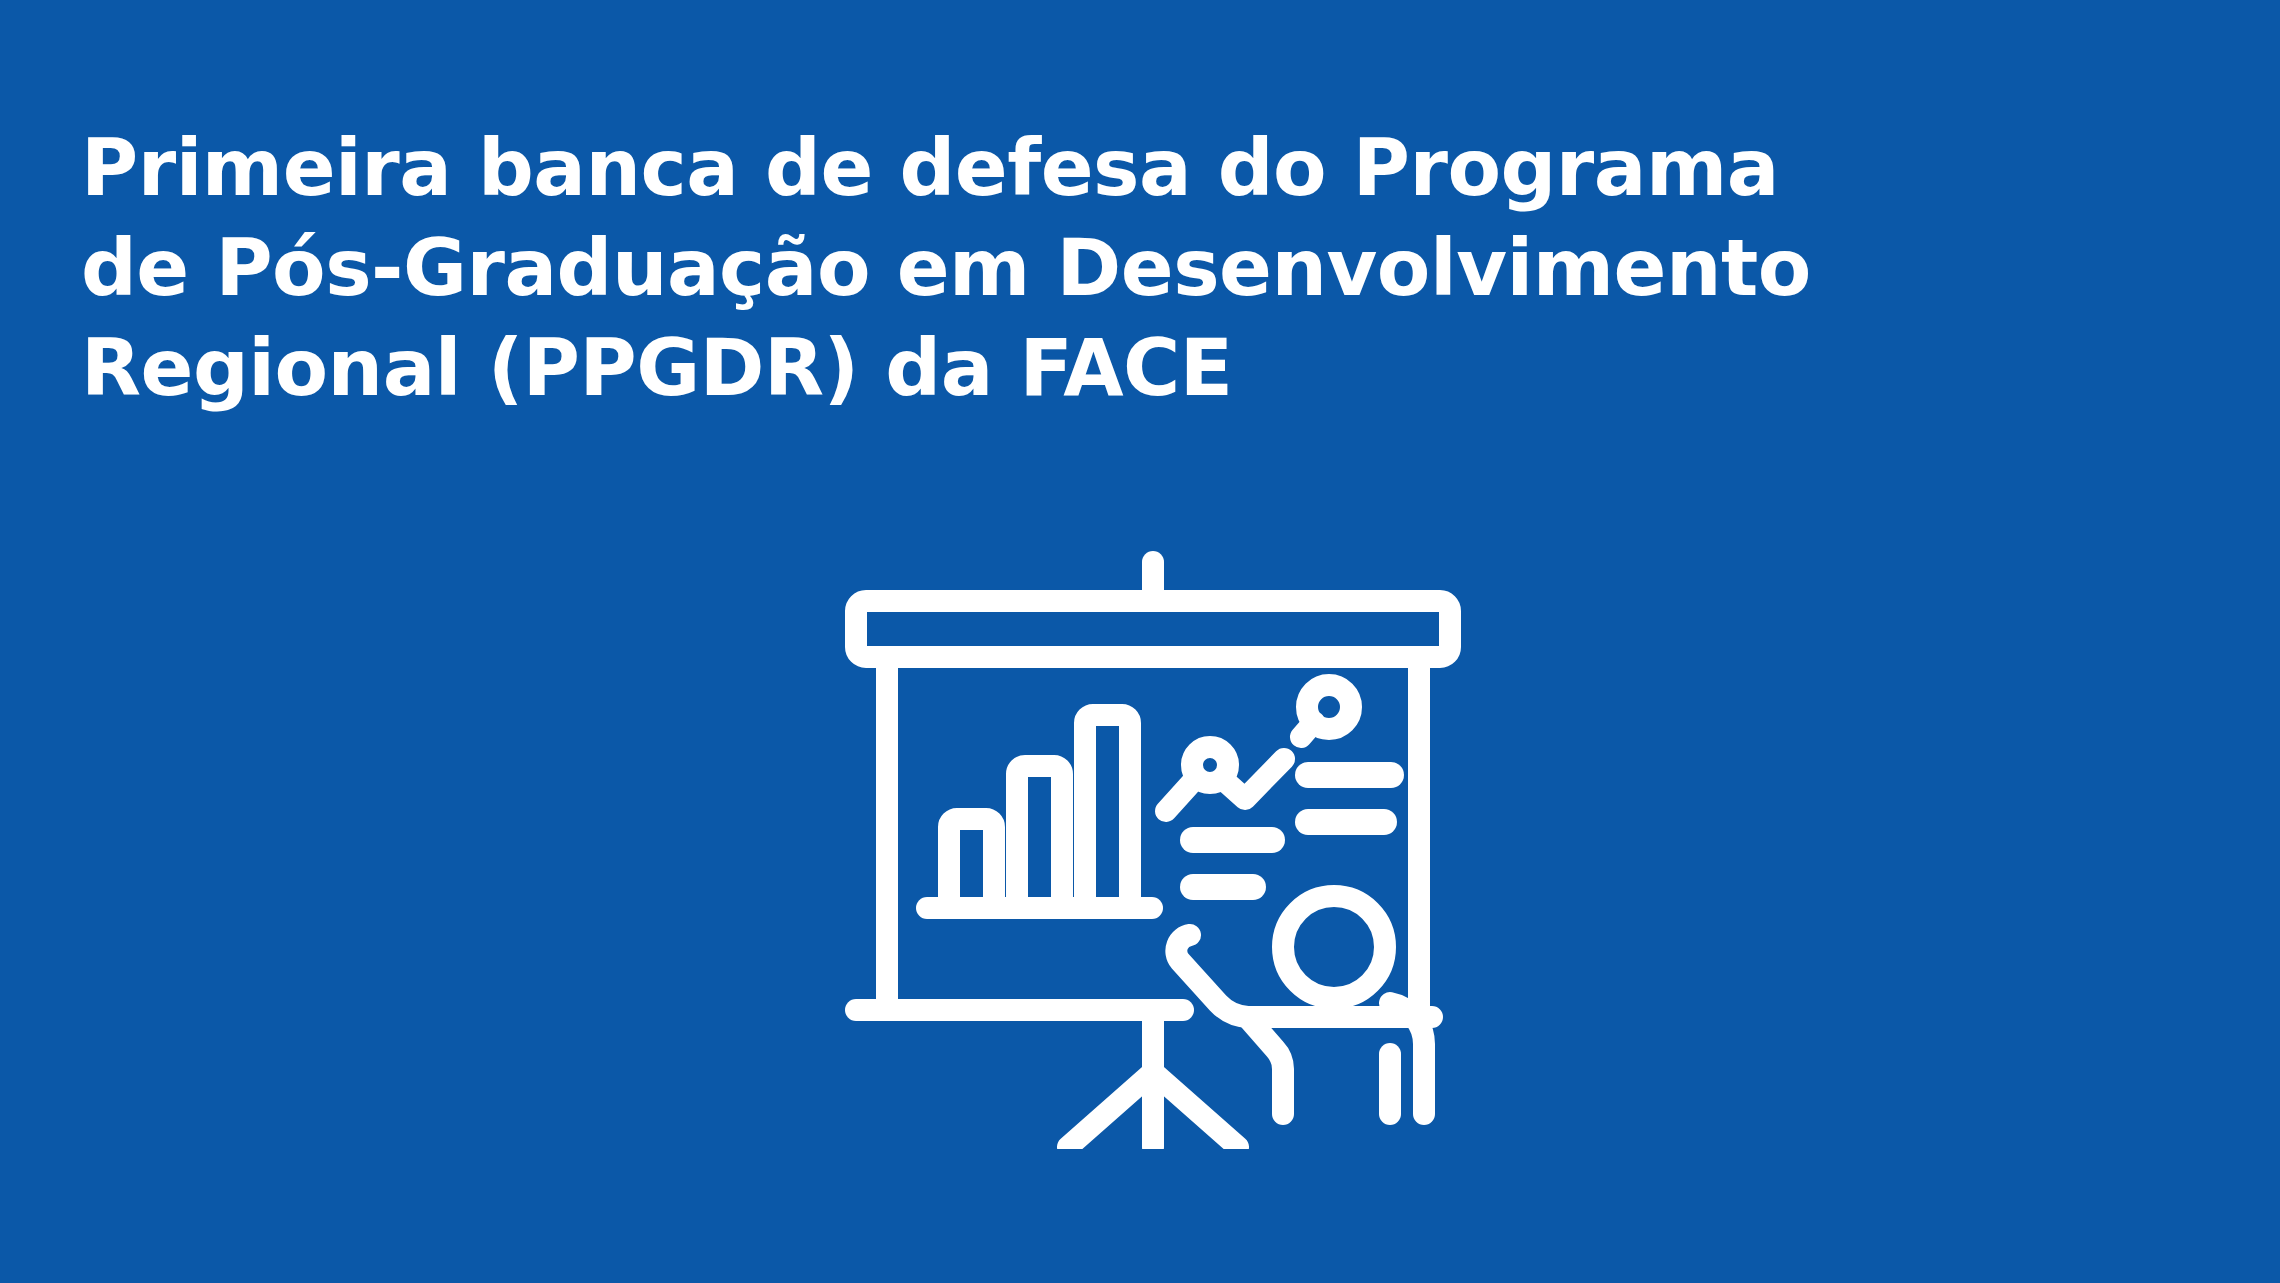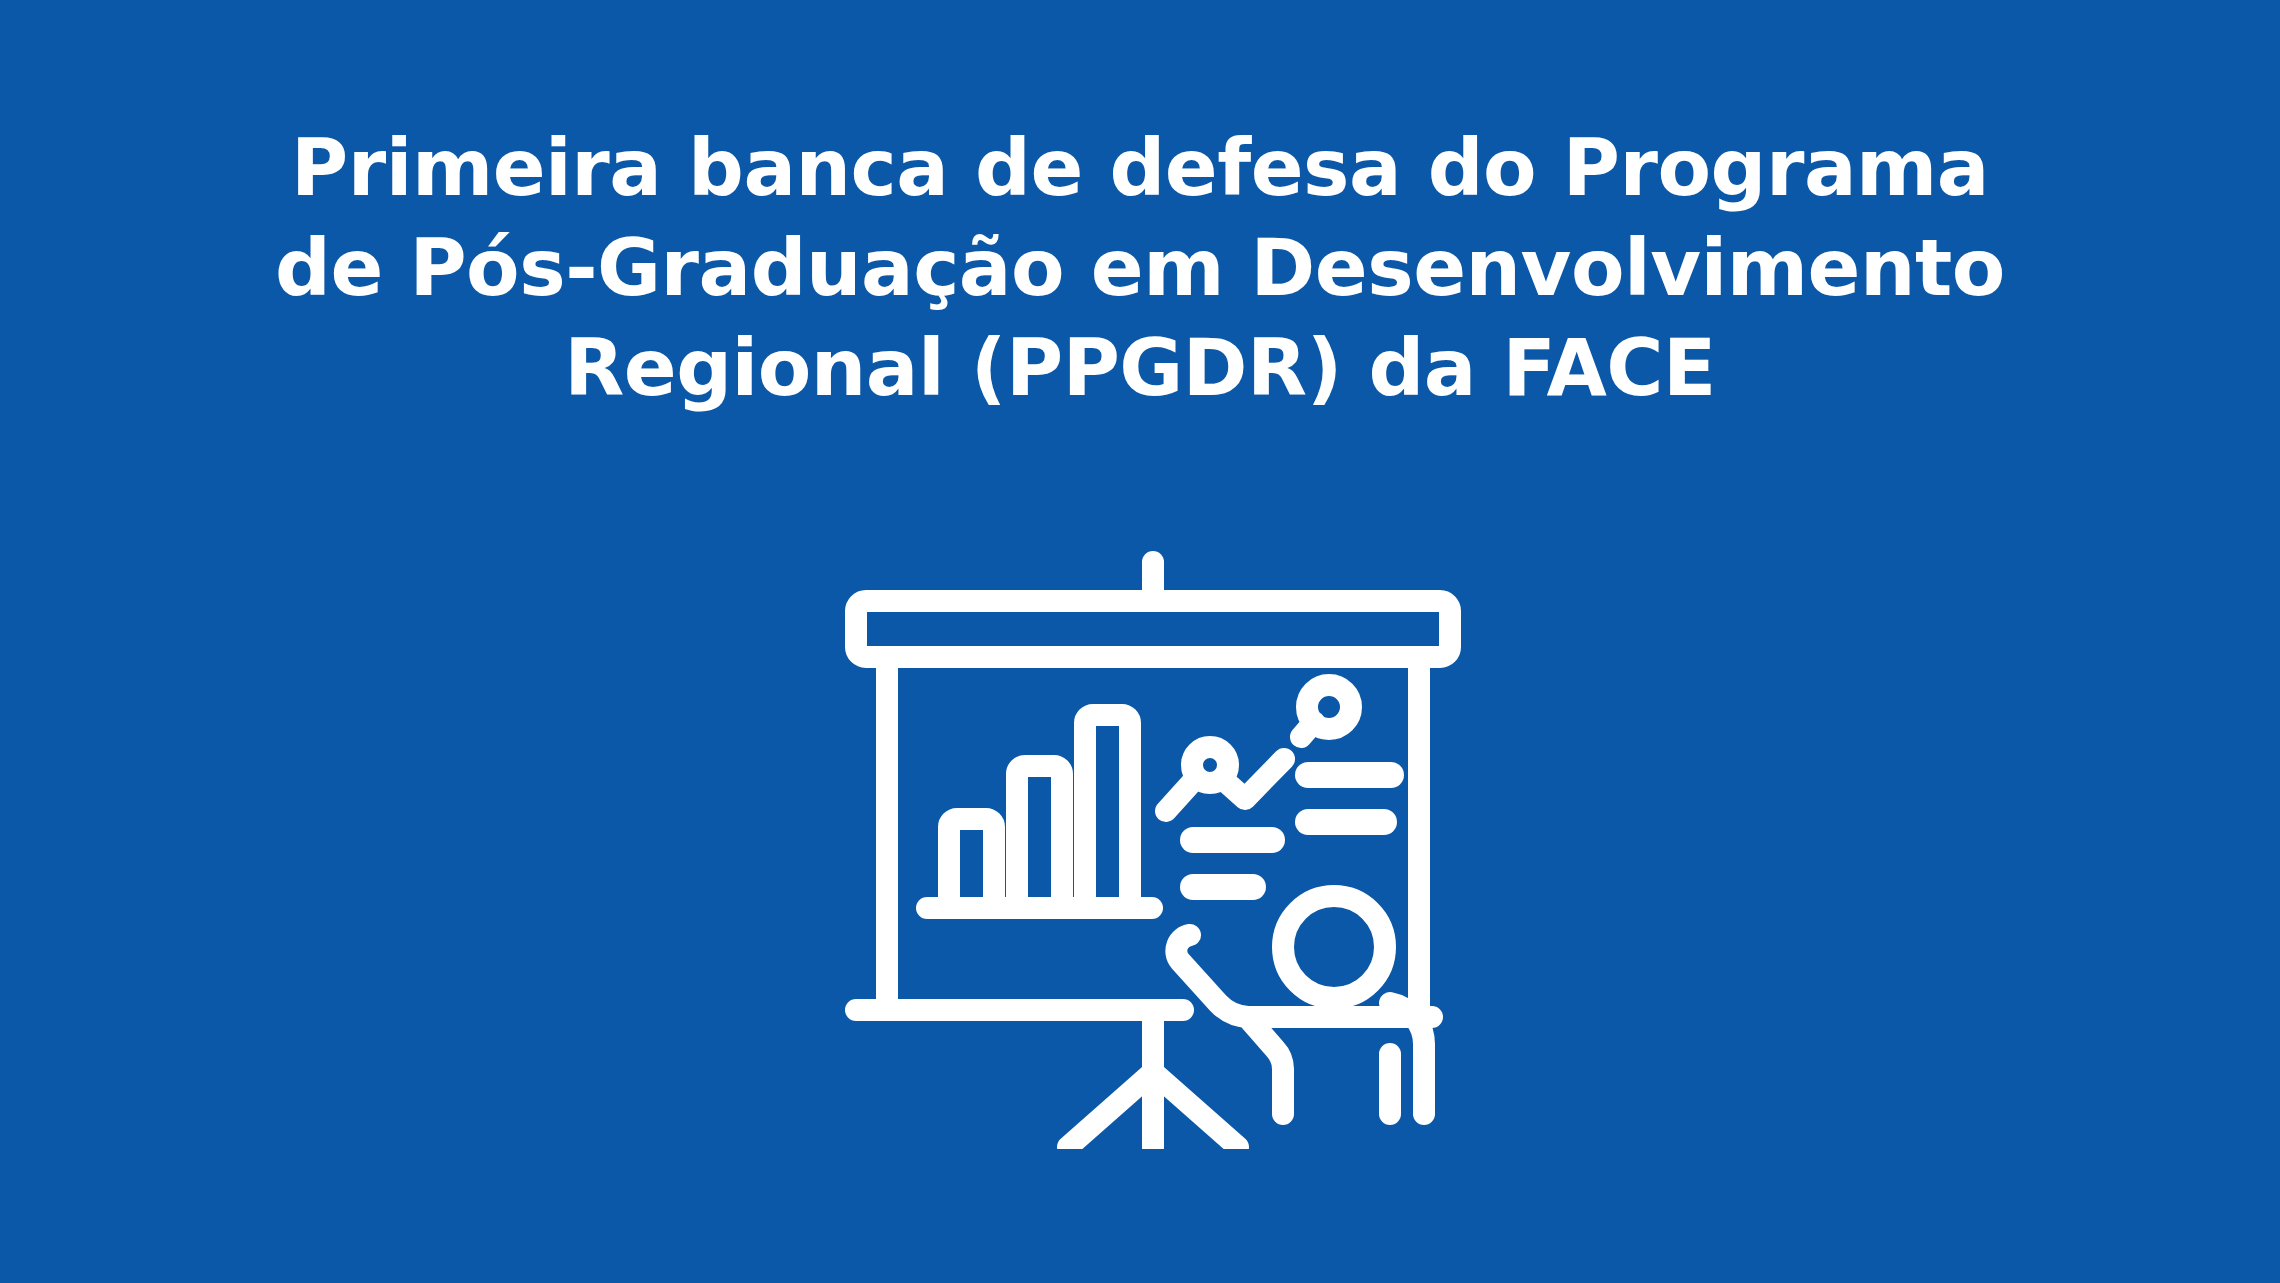--- a/index.html
+++ b/index.html
@@ -19,22 +19,22 @@
     height: 1283px;
     background: #0b58a8;
     box-sizing: border-box;
     overflow: hidden;
   }
   #title-block {
     position: absolute;
     top: 118px;
     left: 0;
     width: 2280px;
-    text-align: center;
-    padding: 0 60px;
+    text-align: left;
+    padding: 0 81px;
     box-sizing: border-box;
   }
   #page-title {
     margin: 0;
     color: #ffffff;
     font-family: "DejaVu Sans", "Liberation Sans", sans-serif;
     font-weight: 700;
     font-size: 78px;
     line-height: 100px;
     letter-spacing: -0.5px;

